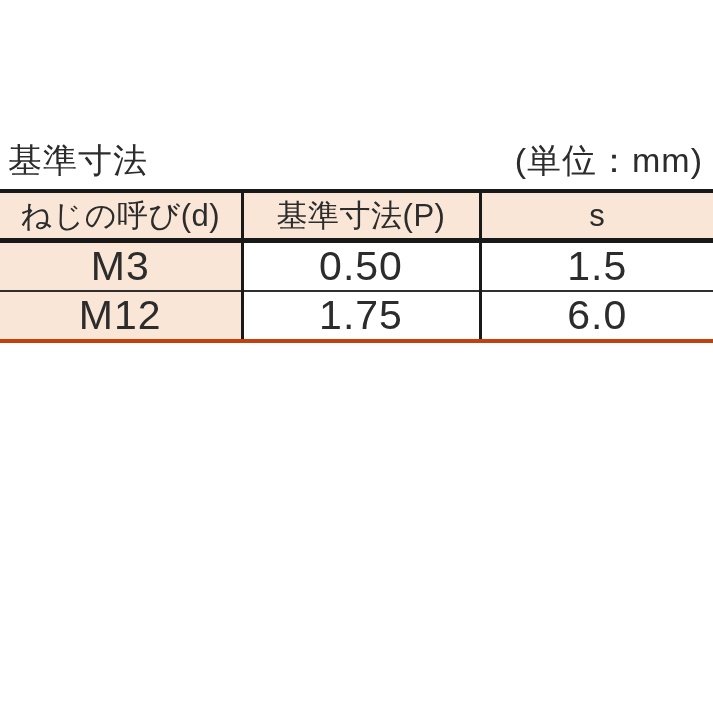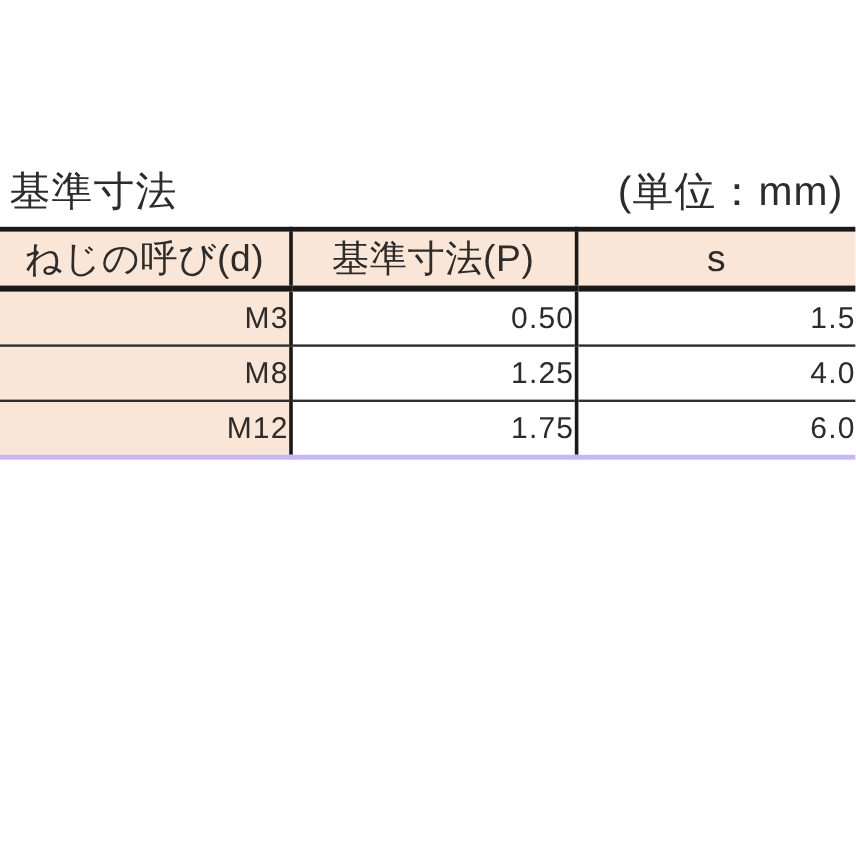--- a/index.html
+++ b/index.html
@@ -28,40 +28,40 @@
     letter-spacing: 1px;
   }
   .spec-table {
     position: absolute;
     top: 189px;
     left: 0;
     width: 713px;
     border-collapse: collapse;
     table-layout: fixed;
     border-top: 4px solid #191919;
-    border-bottom: 4px solid #c4b5fd;
+    border-bottom: 4px solid #c2410c;
   }
   .spec-table col.c1 { width: 242px; }
   .spec-table col.c2 { width: 238px; }
   .spec-table col.c3 { width: 233px; }
   .spec-table th {
     height: 45px;
     background: #f9e6d6;
     font-weight: normal;
     font-size: 31px;
     text-align: center;
     vertical-align: middle;
     border-bottom: 5px solid #191919;
     padding: 0;
     letter-spacing: 0.5px;
   }
   .spec-table td {
     height: 44px;
-    font-size: 25px;
-    text-align: right;
+    font-size: 41px;
+    text-align: center;
     vertical-align: middle;
     border-top: 2px solid #303030;
     padding: 0;
     background: #ffffff;
     letter-spacing: 1px;
   }
   .spec-table tbody td:first-child {
     background: #f9e6d6;
   }
   .spec-table th + th,
@@ -90,23 +90,18 @@
       <th>s</th>
     </tr>
   </thead>
   <tbody>
     <tr>
       <td>M3</td>
       <td>0.50</td>
       <td>1.5</td>
     </tr>
     <tr>
-      <td>M8</td>
-      <td>1.25</td>
-      <td>4.0</td>
-    </tr>
-    <tr>
       <td>M12</td>
       <td>1.75</td>
       <td>6.0</td>
     </tr>
   </tbody>
 </table>
 
 </body></html>

